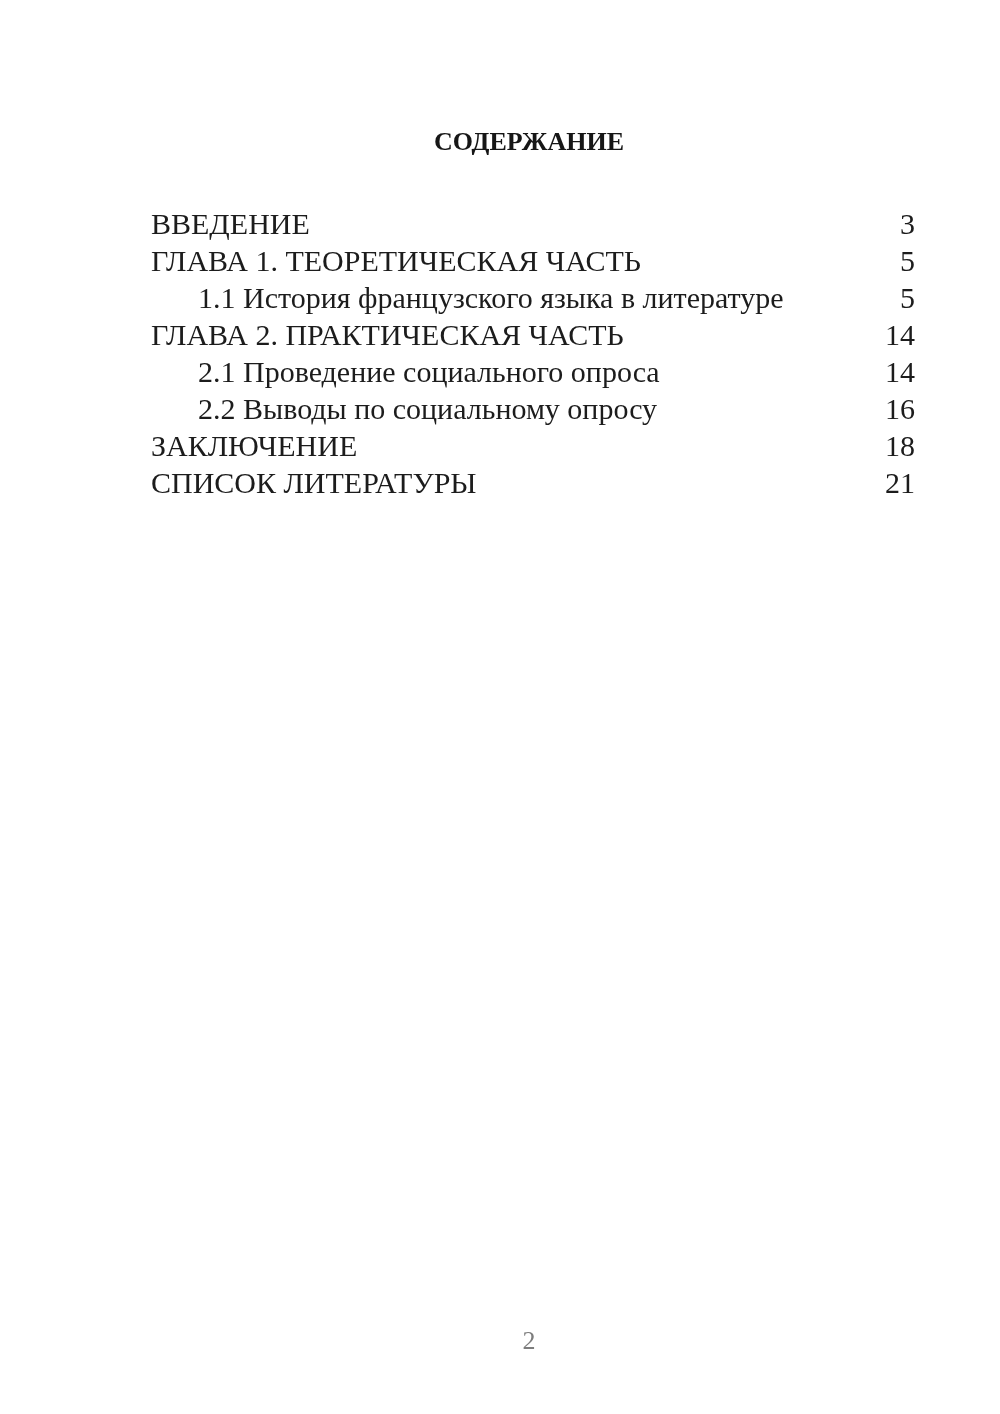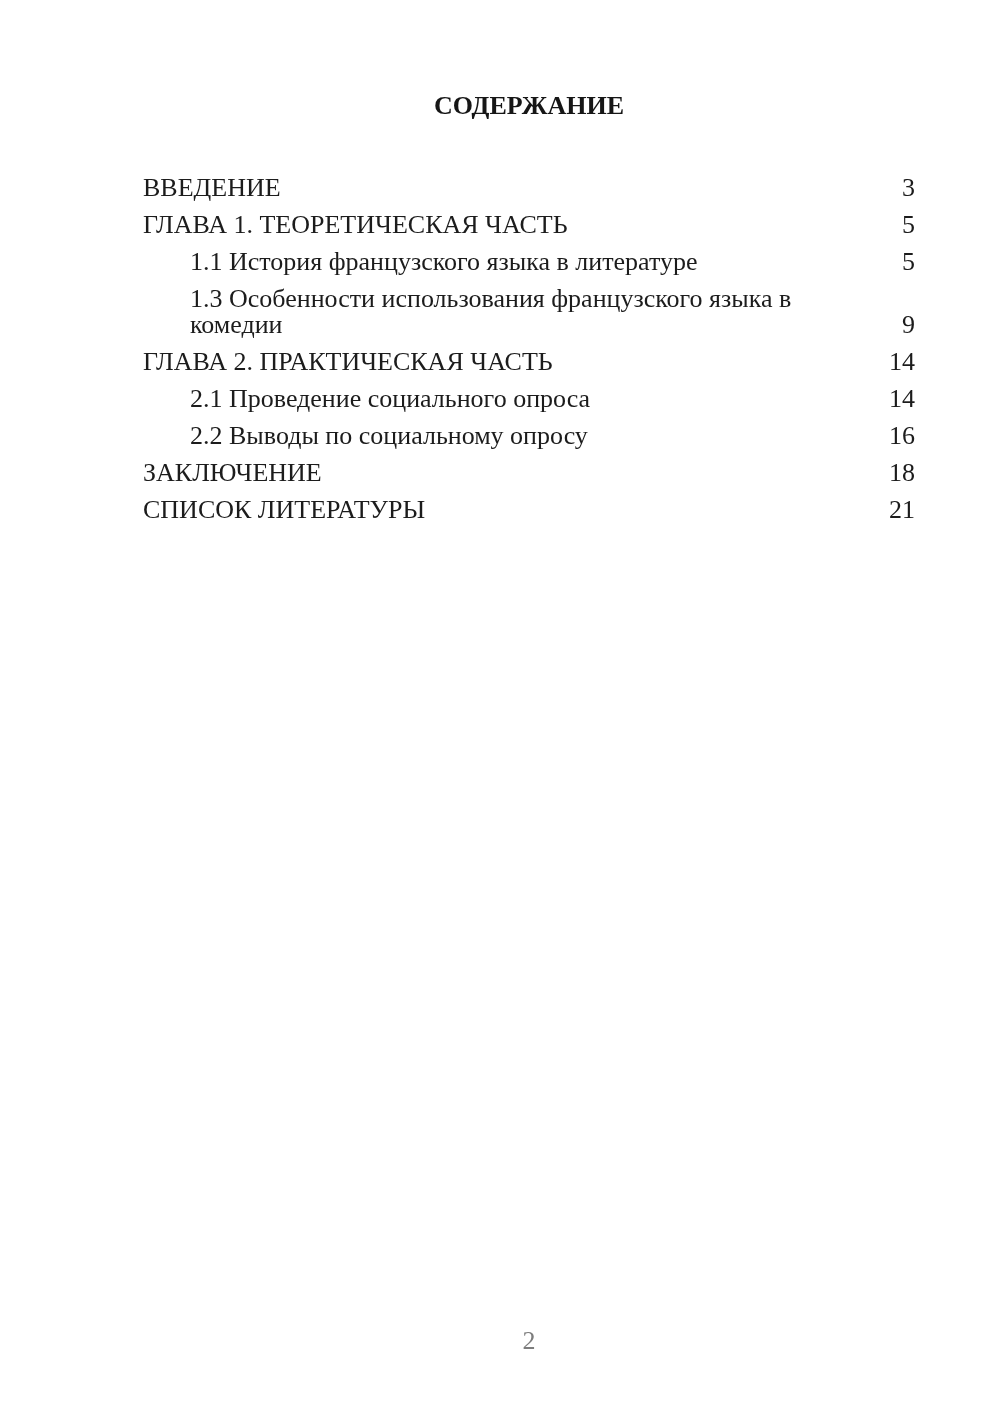--- a/index.html
+++ b/index.html
@@ -22,31 +22,33 @@
     inset: 0;
     padding: 92px 85px 0 143px; 
   }
 
   .doc-title {
     text-align: center;
     font-size: 26px;
     font-weight: bold;
     line-height: 28px;
     color: #161616;
+    margin-top: 36px;
   }
 
   .toc {
     margin-top: 55px;
   }
 
   .toc-row {
     position: relative;
-    font-size: 26px;
+    font-size: 30px;
     line-height: 26px;
     margin-bottom: 11px;
+    margin-left: 8px;
   }
 
   .toc-row.level-2 {
     padding-left: 47px;
   }
 
   .toc-title {
     display: block;
     white-space: pre-line; 
   }
@@ -88,25 +90,20 @@
       <span class="toc-title">ГЛАВА 1. ТЕОРЕТИЧЕСКАЯ ЧАСТЬ</span>
       <span class="toc-page">5</span>
     </div>
 
     <div class="toc-row level-2">
       <span class="toc-title">1.1 История французского языка в литературе</span>
       <span class="toc-page">5</span>
     </div>
 
 
-    <div class="toc-row level-2">
-      <span class="toc-title">1.3 Особенности использования французского языка в
-комедии</span>
-      <span class="toc-page">9</span>
-    </div>
 
 
     <div class="toc-row level-1">
       <span class="toc-title">ГЛАВА 2. ПРАКТИЧЕСКАЯ ЧАСТЬ</span>
       <span class="toc-page">14</span>
     </div>
 
     <div class="toc-row level-2">
       <span class="toc-title">2.1 Проведение социального опроса</span>
       <span class="toc-page">14</span>

